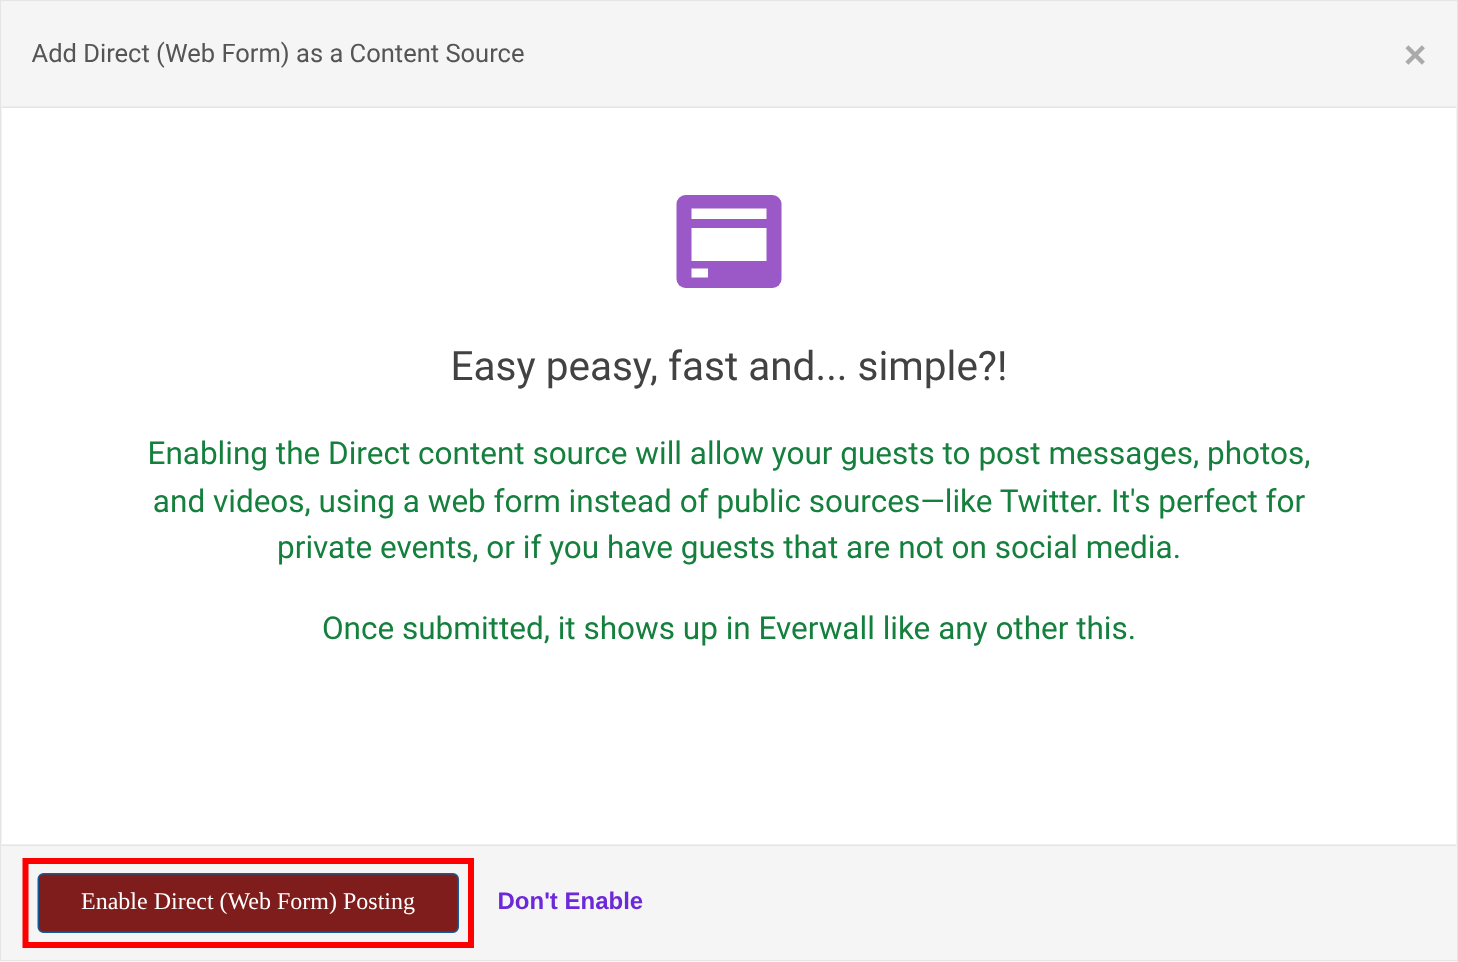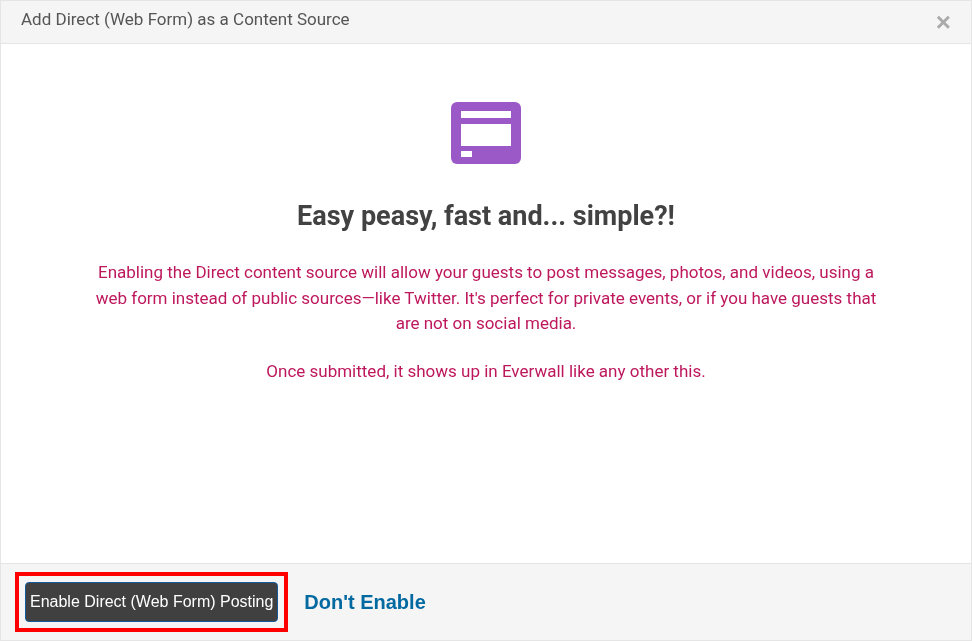--- a/index.html
+++ b/index.html
@@ -17,24 +17,24 @@
     .modal {
       width: 100%;
       height: 100%;
       display: flex;
       flex-direction: column;
       border: 1px solid #e5e5e5;
     }
     .modal-header {
       background: #f5f5f5;
       border-bottom: 1px solid #e5e5e5;
-      padding: 8px 20px;
+      padding: 22px 20px;
       display: flex;
       justify-content: space-between;
-      align-items: flex-start;
+      align-items: center;
     }
     .modal-title {
       font-size: 17px;
       font-weight: 400;
       color: #555;
     }
     .close-btn {
       background: none;
       border: none;
       font-size: 26px;
@@ -55,60 +55,61 @@
       justify-content: center;
       margin-bottom: 28px;
       margin-top: 10px;
     }
     .form-icon {
       width: 78px;
       height: 78px;
     }
     .headline {
       font-size: 27px;
-      font-weight: 700;
+      font-weight: 400;
       color: #424242;
       margin-bottom: 28px;
     }
     .description {
-      font-size: 17px;
+      font-size: 21px;
       line-height: 1.5;
-      color: #be185d;
+      color: #15803d;
     }
     .description p {
       margin-bottom: 22px;
     }
     .modal-footer {
       background: #f5f5f5;
       border-top: 1px solid #e5e5e5;
       padding: 14px 20px;
       display: flex;
       align-items: center;
       gap: 18px;
     }
     .highlight-box {
       border: 4px solid #ff0000;
       padding: 6px;
       margin: -6px;
       display: inline-block;
     }
     .btn-primary {
-      background: #404040;
+      background: #7f1d1d;
       color: #fff;
       border: 1px solid #155a9a;
       border-radius: 4px;
-      padding: 10px 4px;
+      padding: 10px 28px;
       font-size: 16px;
       cursor: pointer;
+      font-family: Liberation Serif, serif;
     }
     .btn-link {
       background: none;
       border: none;
-      color: #0369a1;
-      font-size: 20px;
+      color: #6d28d9;
+      font-size: 16px;
       font-weight: 600;
       cursor: pointer;
       padding: 10px 4px;
     }
   </style>
 </head>
 <body>
 
 <div class="modal">
   <div class="modal-header">

